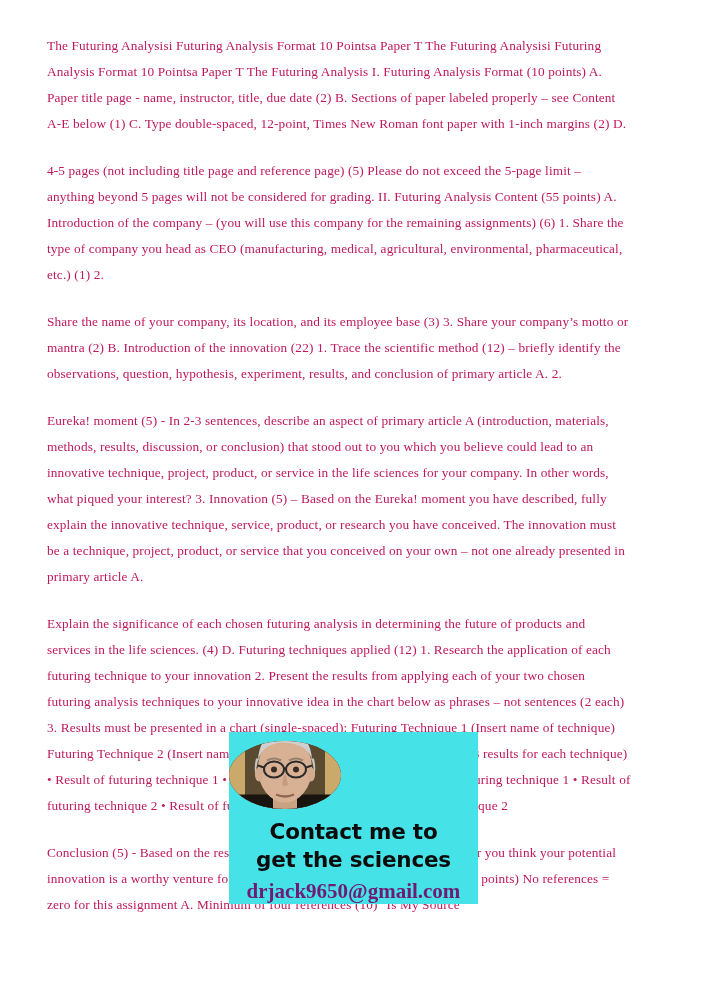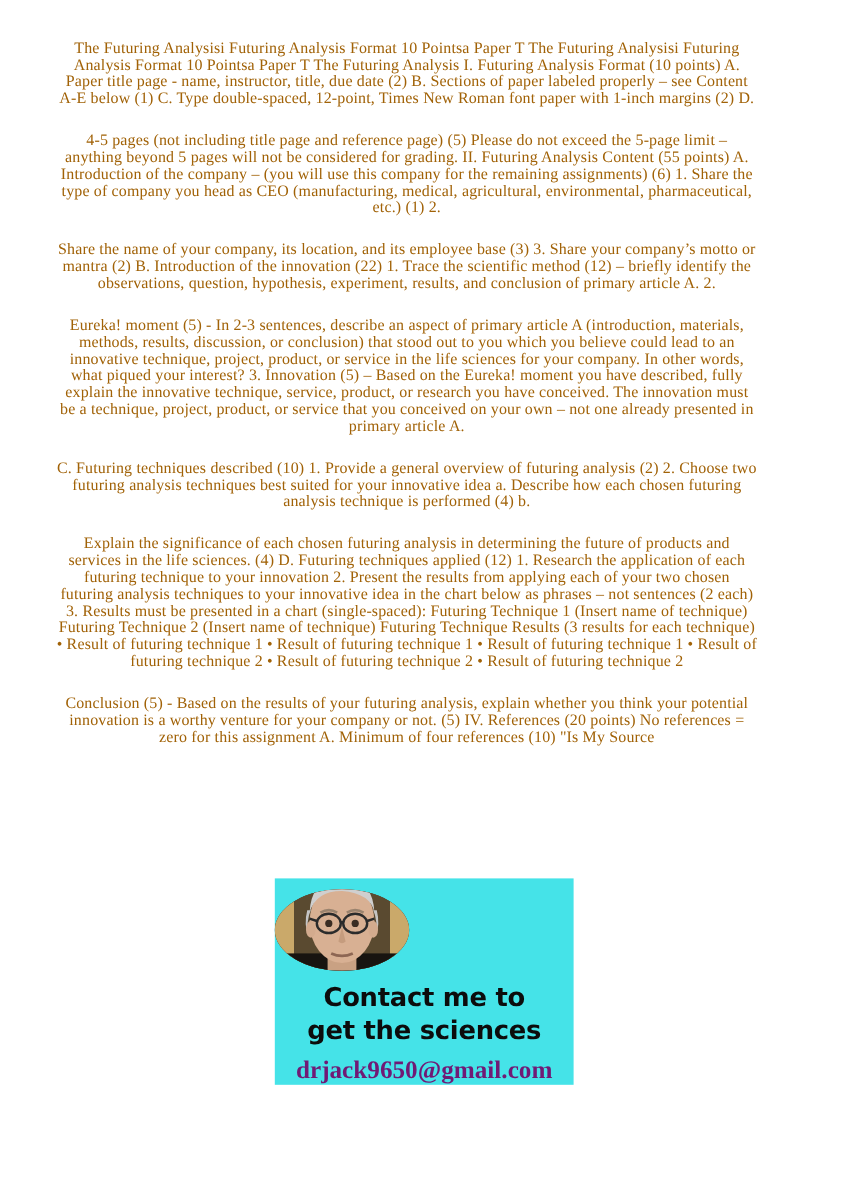--- a/index.html
+++ b/index.html
@@ -17,23 +17,23 @@
   }
   .doc-body {
     position: absolute;
     left: 47px;
     top: 33px;
     width: 584px;
   }
   .para {
     font-family: "Liberation Serif", "DejaVu Serif", serif;
     font-size: 13.3px;
-    line-height: 14px;
-    color: #a16207;
-    text-align: center;
+    line-height: 26px;
+    color: #be185d;
+    text-align: left;
     margin: 0 0 21px 0;
     letter-spacing: 0.01em;
   }
   .para:last-child { margin-bottom: 0; }
 
   
   .promo-overlay {
     position: absolute;
     left: 229px;
     top: 732px;
@@ -81,21 +81,20 @@
 </head>
 <body>
 
 <div class="page">
 
   <div class="doc-body">
     <p class="para">The Futuring Analysisi Futuring Analysis Format 10 Pointsa Paper T The Futuring Analysisi Futuring Analysis Format 10 Pointsa Paper T The Futuring Analysis I. Futuring Analysis Format (10 points) A. Paper title page - name, instructor, title, due date (2) B. Sections of paper labeled properly – see Content A-E below (1) C. Type double-spaced, 12-point, Times New Roman font paper with 1-inch margins (2) D.</p>
     <p class="para">4-5 pages (not including title page and reference page) (5) Please do not exceed the 5-page limit – anything beyond 5 pages will not be considered for grading. II. Futuring Analysis Content (55 points) A. Introduction of the company – (you will use this company for the remaining assignments) (6) 1. Share the type of company you head as CEO (manufacturing, medical, agricultural, environmental, pharmaceutical, etc.) (1) 2.</p>
     <p class="para">Share the name of your company, its location, and its employee base (3) 3. Share your company’s motto or mantra (2) B. Introduction of the innovation (22) 1. Trace the scientific method (12) – briefly identify the observations, question, hypothesis, experiment, results, and conclusion of primary article A. 2.</p>
     <p class="para">Eureka! moment (5) - In 2-3 sentences, describe an aspect of primary article A (introduction, materials, methods, results, discussion, or conclusion) that stood out to you which you believe could lead to an innovative technique, project, product, or service in the life sciences for your company. In other words, what piqued your interest? 3. Innovation (5) – Based on the Eureka! moment you have described, fully explain the innovative technique, service, product, or research you have conceived. The innovation must be a technique, project, product, or service that you conceived on your own – not one already presented in primary article A.</p>
-    <p class="para">C. Futuring techniques described (10) 1. Provide a general overview of futuring analysis (2) 2. Choose two futuring analysis techniques best suited for your innovative idea a. Describe how each chosen futuring analysis technique is performed (4) b.</p>
     <p class="para">Explain the significance of each chosen futuring analysis in determining the future of products and services in the life sciences. (4) D. Futuring techniques applied (12) 1. Research the application of each futuring technique to your innovation 2. Present the results from applying each of your two chosen futuring analysis techniques to your innovative idea in the chart below as phrases – not sentences (2 each) 3. Results must be presented in a chart (single-spaced): Futuring Technique 1 (Insert name of technique) Futuring Technique 2 (Insert name of technique) Futuring Technique Results (3 results for each technique) • Result of futuring technique 1 • Result of futuring technique 1 • Result of futuring technique 1 • Result of futuring technique 2 • Result of futuring technique 2 • Result of futuring technique 2</p>
     <p class="para">Conclusion (5) - Based on the results of your futuring analysis, explain whether you think your potential innovation is a worthy venture for your company or not. (5) IV. References (20 points) No references = zero for this assignment A. Minimum of four references (10) "Is My Source</p>
   </div>
 
   <div class="promo-overlay">
 
     <div class="promo-photo">
       <svg viewBox="0 0 112 133" preserveAspectRatio="xMidYMid slice">
         <rect x="0" y="0" width="112" height="133" fill="#6f5a37"></rect>
         <rect x="0" y="0" width="16" height="133" fill="#caa96a"></rect>

